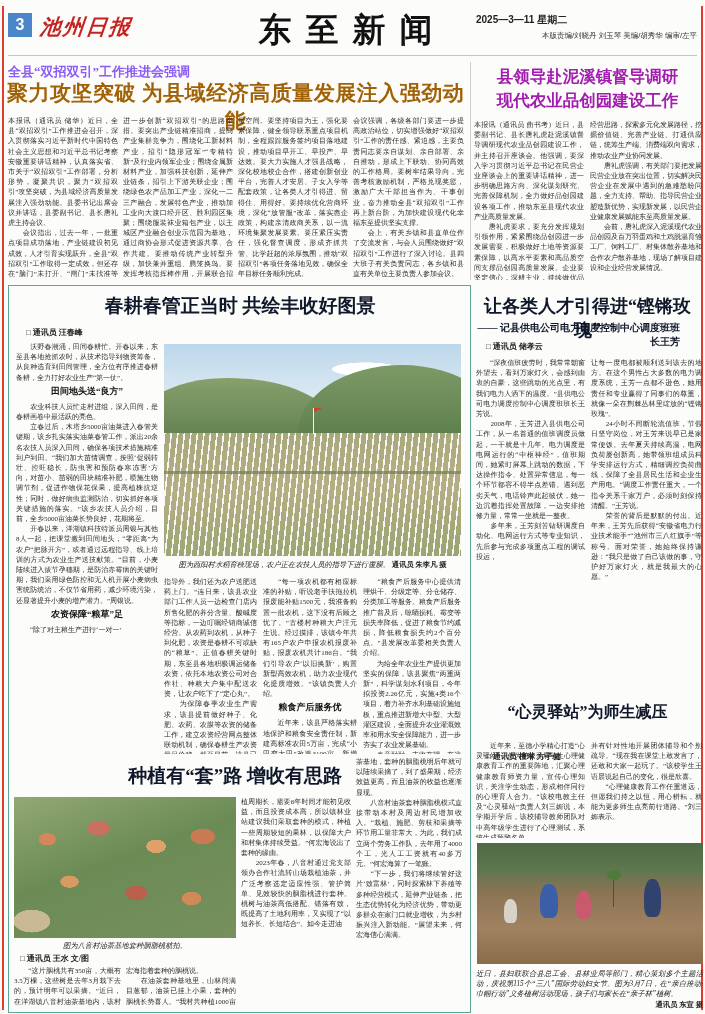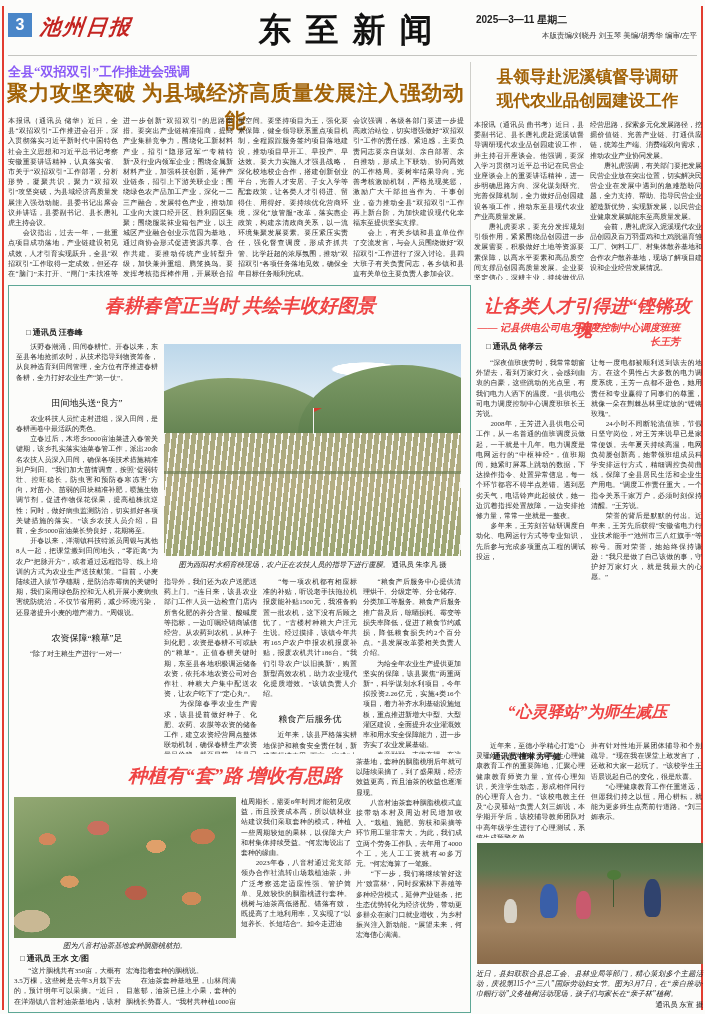--- a/index.html
+++ b/index.html
@@ -16,29 +16,29 @@
   .section-title{position:absolute;left:0;top:8px;width:705px;text-align:center;
     font-weight:900;font-size:33px;letter-spacing:14px;color:#111;}
   .date{position:absolute;left:476px;top:13px;width:197px;
     font:700 10px "Liberation Sans",sans-serif;color:#222;}
   .staff{position:absolute;left:410px;top:31px;width:287px;text-align:right;
     font:7.5px "Liberation Sans",sans-serif;color:#333;}
   .kicker{position:absolute;left:8px;top:63px;width:457px;text-align:left;
     font-weight:600;font-size:13px;color:#8b5cf6;}
   .headline-xl{position:absolute;left:4px;top:79px;width:463px;text-align:center;
     font-weight:800;font-size:21px;color:#a16207;letter-spacing:.5px;}
-  .headline-md{font-weight:800;font-size:16.5px;color:#a16207;text-align:center;position:absolute;}
+  .headline-md{font-weight:800;font-size:16.5px;color:#a21caf;text-align:center;position:absolute;}
   .coltext{position:absolute;font-size:7px;line-height:10.2px;color:#2b2b2b;
     text-align:justify;overflow:hidden;white-space:pre-line;}
   .byline{position:absolute;font-size:8px;color:#222;font-weight:600;}
-  .subhead{text-align:center;font-weight:400;font-size:9px;color:#111;margin:14px 0 4px 0;}
+  .subhead{text-align:center;font-weight:700;font-size:9px;color:#111;margin:2px 0 4px 0;}
   .greenbox{position:absolute;left:8px;top:285px;width:461px;height:726px;border:1px solid #5ea796;background:transparent;}
-  .art-title{position:absolute;text-align:center;font-weight:800;color:#ef4444;font-style:italic;}
+  .art-title{position:absolute;text-align:center;font-weight:800;color:#0f172a;}
   .caption{position:absolute;font-size:7.3px;color:#222;font-style:italic;line-height:10px;}
-  .credit{font-weight:400;font-style:normal;}
+  .credit{font-weight:700;font-style:normal;}
   
   .photo{position:absolute;overflow:hidden;}
   .spring-photo{left:164px;top:344px;width:297px;height:212px;background:#c9d6c2;}
   .sp-sky{position:absolute;left:0;top:0;width:100%;height:34%;
     background:
      radial-gradient(ellipse 46px 10px at 22% 55%,#ffffff 58%,rgba(255,255,255,0) 60%),
      radial-gradient(ellipse 60px 12px at 68% 35%,#ffffff 55%,rgba(255,255,255,0) 58%),
      linear-gradient(#bcd7ea,#e7f0f6);}
   .sp-hill1{position:absolute;left:-12%;top:16%;width:70%;height:30%;background:linear-gradient(#87a06c,#60804f);
     border-radius:48% 52% 0 0/90% 80% 0 0;}

